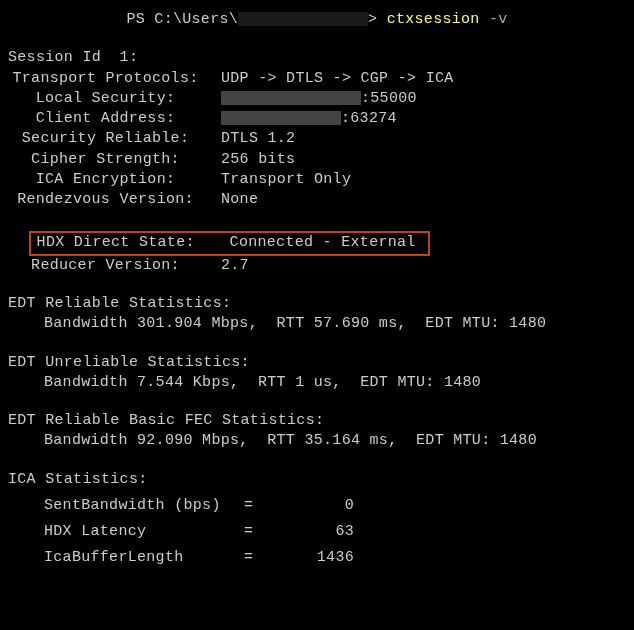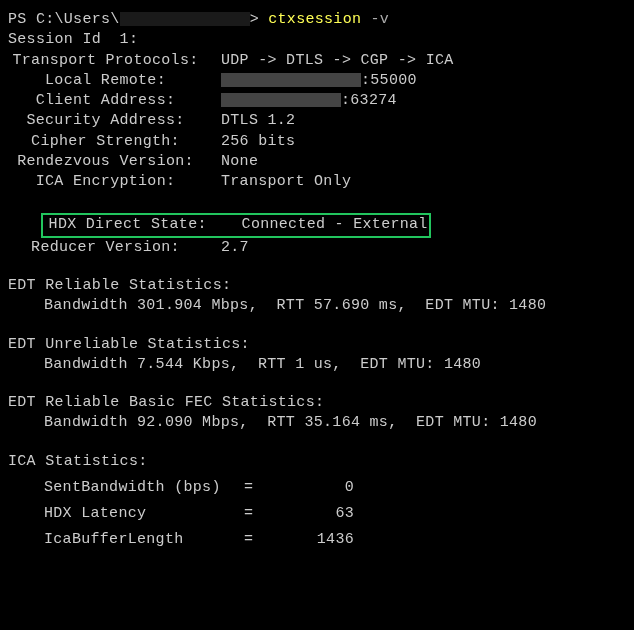--- a/index.html
+++ b/index.html
@@ -12,20 +12,22 @@
       font-family: 'Consolas', 'Courier New', monospace;
       font-size: 15px;
       color: #ccc;
       padding: 10px 8px;
       width: 634px;
       height: 630px;
       line-height: 1.35;
       letter-spacing: 0.3px;
     }
     .prompt-line {
+      margin-bottom: 18px;
+      text-align: center;
     }
     .ps-prefix {
       color: #ccc;
     }
     .redacted {
       display: inline-block;
       background: #1a1a1a;
       height: 14px;
       vertical-align: middle;
     }
@@ -55,24 +57,24 @@
     .label {
       display: inline-block;
       width: 195px;
       text-align: center;
     }
     .value {
       display: inline-block;
       padding-left: 18px;
     }
     .highlight-box {
-      border: 2px solid #22c55e;
+      border: 2px solid #c2410c;
       display: inline-block;
-      padding: 0px 1px 1px 6px;
-      margin-left: 14px;
+      padding: 0px 12px 1px 6px;
+      margin-left: 2px;
     }
     .highlight-box .label {
       width: 175px;
       text-align: left;
     }
     .section-title {
       margin-top: 18px;
     }
     .indent {
       padding-left: 36px;
@@ -100,26 +102,26 @@
 <body>
 
 <div class="prompt-line">
   <span class="ps-prefix">PS C:\Users\</span><span class="redacted redacted-user"></span><span class="carrot">&gt; </span><span class="cmd">ctxsession</span><span class="flag"> -v</span>
 </div>
 
 <div class="row">Session Id  1:</div>
 
 <div id="session-rows">
     <div class="row"><span class="label">Transport Protocols:</span><span class="value">UDP -&gt; DTLS -&gt; CGP -&gt; ICA</span></div>
-    <div class="row"><span class="label">Local Remote:</span><span class="value"><span class="redacted redacted-ip"></span><span>:55000</span></span></div>
+    <div class="row"><span class="label">Local Security:</span><span class="value"><span class="redacted redacted-ip"></span><span>:55000</span></span></div>
     <div class="row"><span class="label">Client Address:</span><span class="value"><span class="redacted redacted-ip-sm"></span><span>:63274</span></span></div>
-    <div class="row"><span class="label">Security Address:</span><span class="value">DTLS 1.2</span></div>
+    <div class="row"><span class="label">Security Reliable:</span><span class="value">DTLS 1.2</span></div>
     <div class="row"><span class="label">Cipher Strength:</span><span class="value">256 bits</span></div>
+    <div class="row"><span class="label">ICA Encryption:</span><span class="value">Transport Only</span></div>
     <div class="row"><span class="label">Rendezvous Version:</span><span class="value">None</span></div>
-    <div class="row"><span class="label">ICA Encryption:</span><span class="value">Transport Only</span></div>
   </div>
 
 <div class="row">
   <span class="highlight-box"><span class="label">HDX Direct State:</span><span class="value">Connected - External</span></span>
 </div>
 
 <div id="after-highlight">
     <div class="row"><span class="label">Reducer Version:</span><span class="value">2.7</span></div>
   </div>
 

